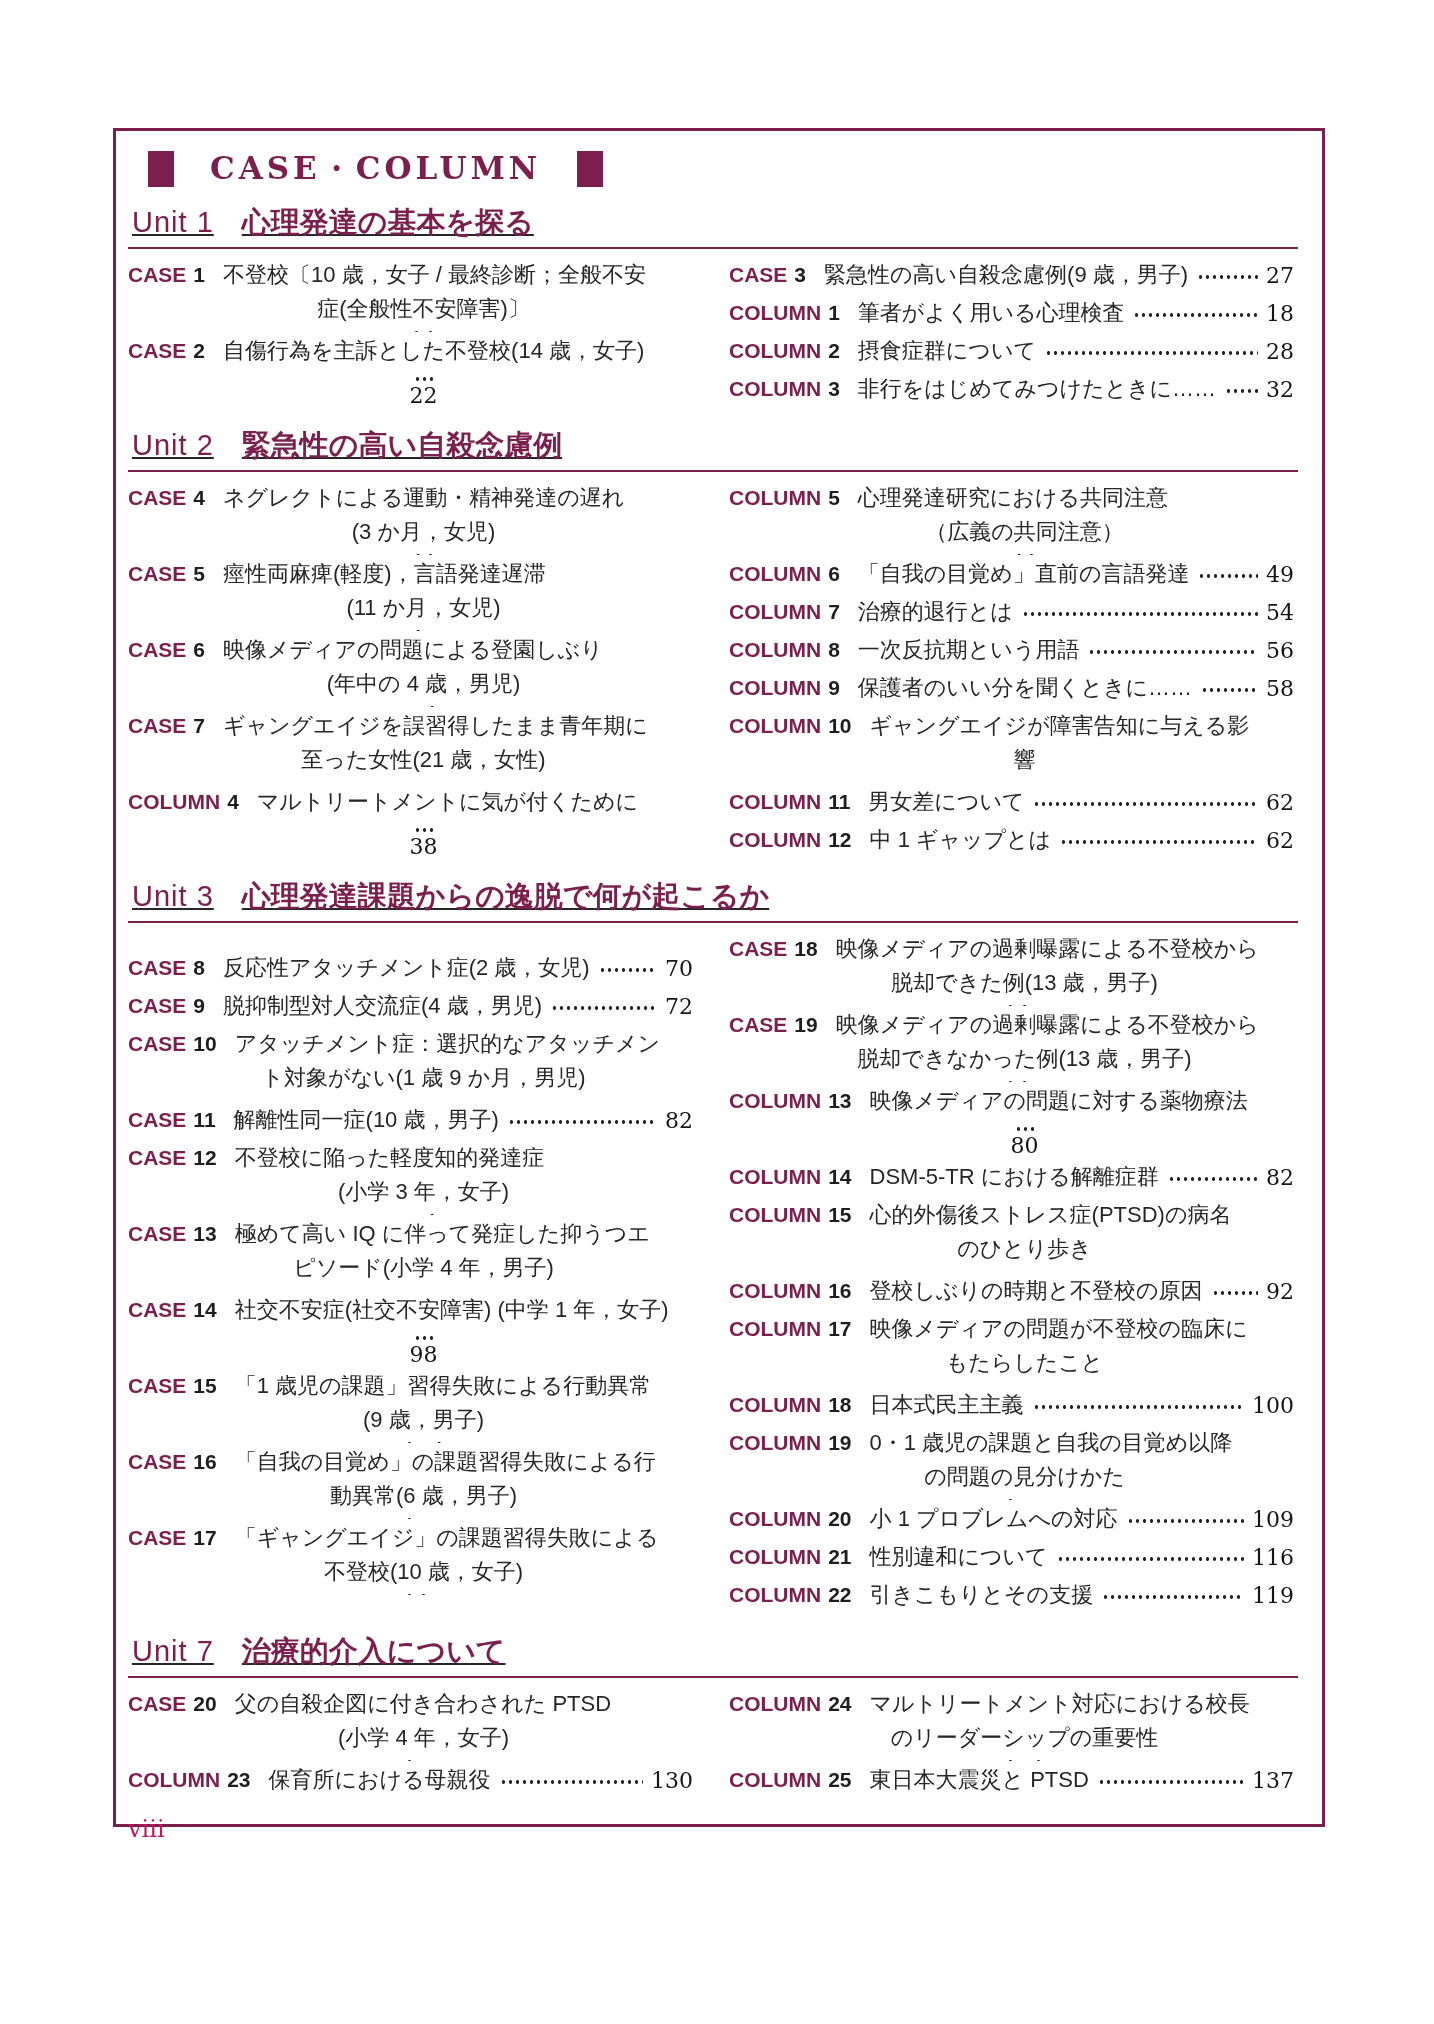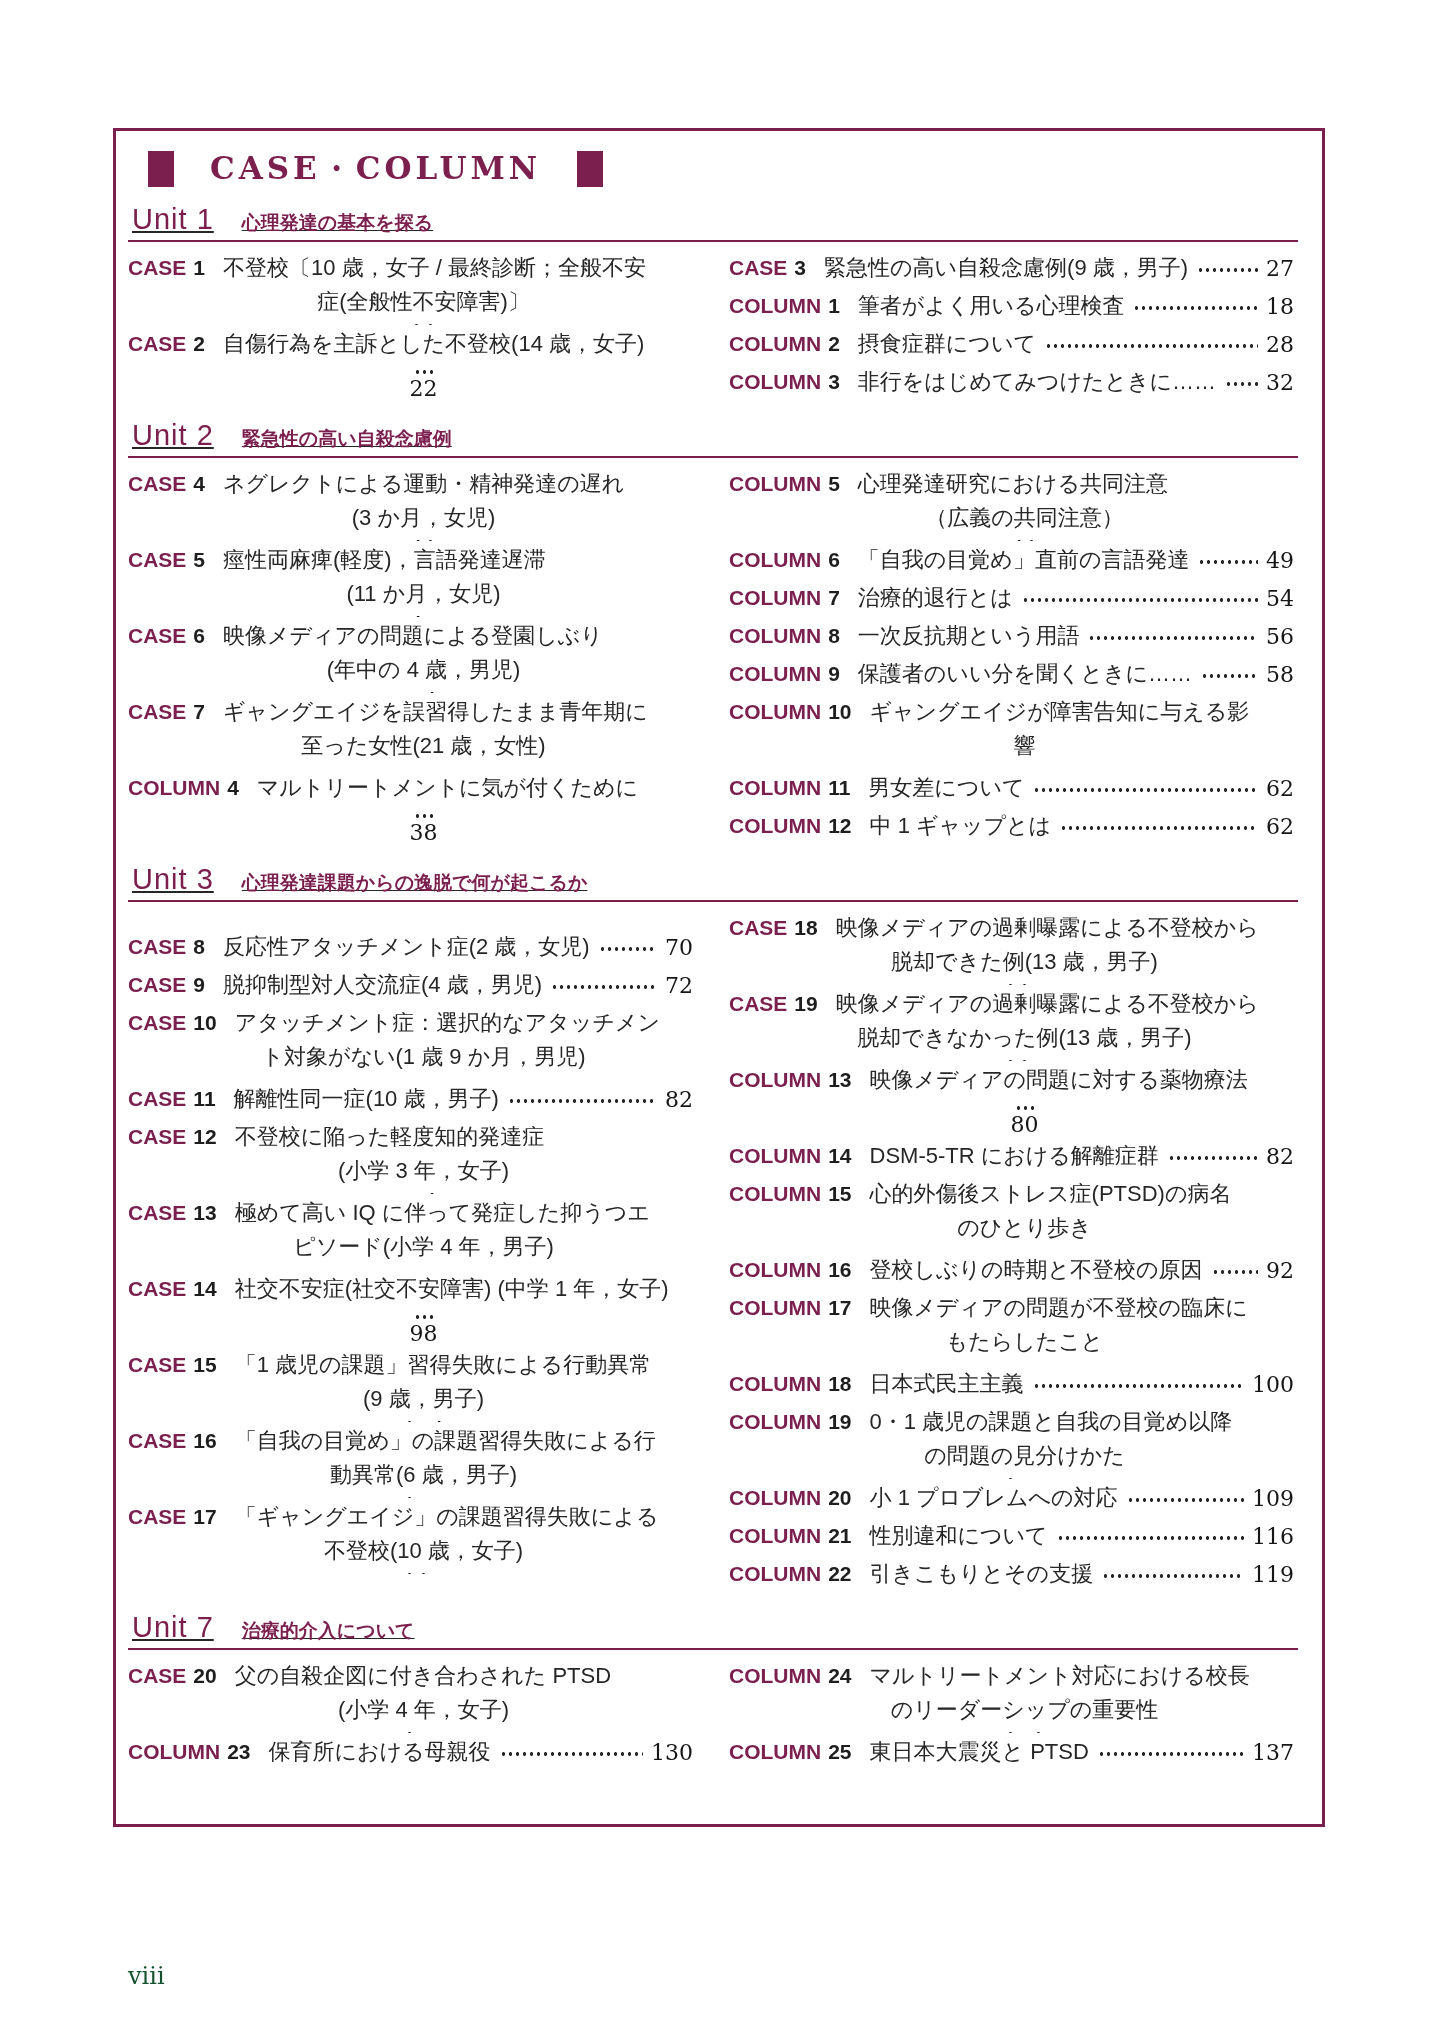--- a/index.html
+++ b/index.html
@@ -30,43 +30,43 @@
     font-size:31px;font-weight:bold;letter-spacing:4px;color:var(--accent);
   }
   .unit{margin-top:18px;}
   .unit:first-of-type{margin-top:10px;}
   .unit-heading{
     display:flex;align-items:baseline;gap:28px;
     border-bottom:2px solid var(--accent);
     padding:0 0 4px 4px;margin-bottom:7px;text-decoration:underline;
   }
   .unit-label{font-size:29px;color:var(--accent);font-weight:400;letter-spacing:1px;}
-  .unit-title{font-size:19px;color:var(--accent);font-weight:700;}
+  .unit-title{font-size:29px;color:var(--accent);font-weight:700;}
   .unit-columns{display:flex;gap:36px;align-items:center;}
   .col{width:565px;}
   .line{display:flex;align-items:center;height:38px;white-space:nowrap;overflow:hidden;}
   .line.cont{padding-left:26px;flex-direction:column;}
   .lbl{color:var(--accent);font-weight:700;font-size:21px;letter-spacing:0px;flex:none;}
   .num{color:#1e1e1e;font-weight:700;font-size:21px;margin-left:7px;flex:none;}
   .txt{font-size:22px;color:var(--ink);flex:none;}
   .line .lbl + .num + .txt{margin-left:18px;}
   .dots{
     flex:1;height:8px;align-self:center;margin:4px 8px 0 9px;
     background-image:radial-gradient(circle,#252525 1.7px,transparent 1.9px);
     background-size:7px 8px;background-repeat:repeat-x;background-position:0 center;
     min-width:20px;
   }
   .page{
     font-family:"DejaVu Serif","Liberation Serif",serif;
     font-size:22px;color:var(--page-num);flex:none;
   }
   .footer{
-    position:absolute;left:128px;top:1962px;
+    position:absolute;left:128px;top:1815px;
     font-family:"DejaVu Serif","Liberation Serif",serif;
-    font-size:24px;color:#14532d;
+    font-size:24px;color:#be185d;
   }
 </style>
 </head>
 <body>
 
 <div class="toc-box">
   <div class="box-header">
     <span class="sq"></span>
     <span class="box-title">CASE・COLUMN</span>
     <span class="sq"></span>

